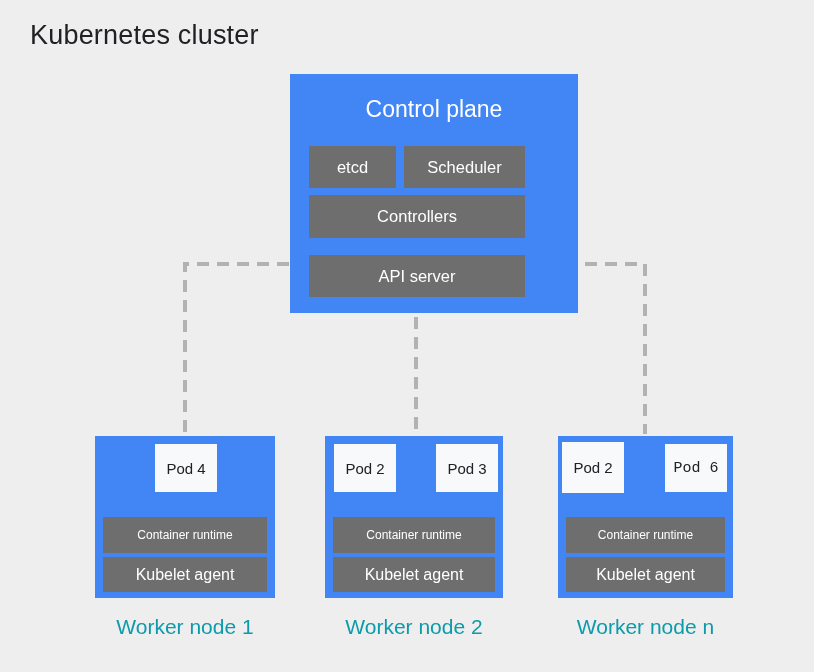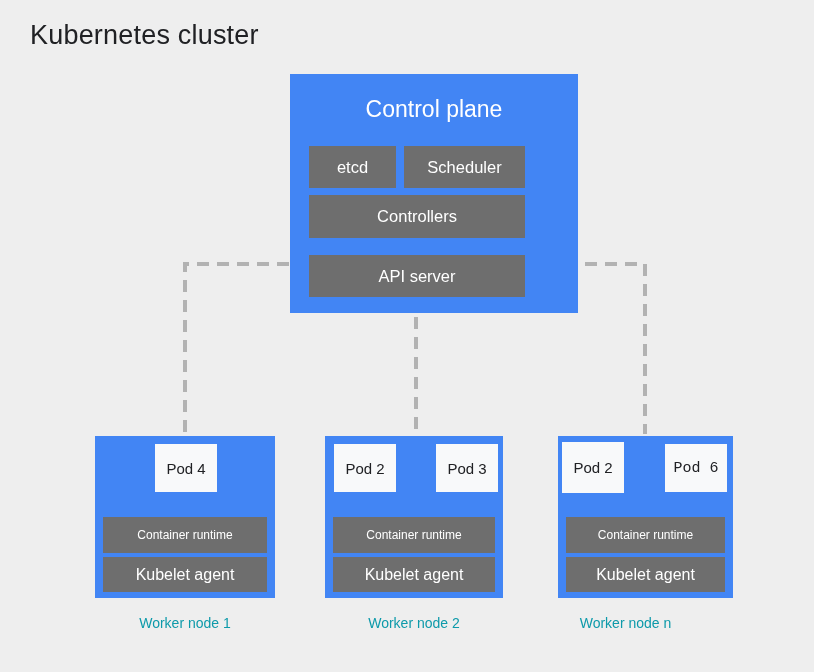--- a/index.html
+++ b/index.html
@@ -98,26 +98,26 @@
   .node3 .pod-left   { left: 4px; top: 6px; height: 51px; }
   .node3 .pod-right  { left: 107px; font-family: Liberation Mono, monospace; }
 
   .worker .runtime { left: 8px; right: 8px; top: 81px;  height: 36px; font-size: 12px; }
   .worker .kubelet { left: 8px; right: 8px; top: 121px; height: 35px; font-size: 16px; }
 
   .worker-label {
     position: absolute;
     top: 615px;
     text-align: center;
-    font-size: 14px;
+    font-size: 21px;
     color: var(--worker-label-teal, #0D9AAA);
   }
   .label1 { left: 95px;  width: 180px; }
   .label2 { left: 325px; width: 178px; }
-  .label3 { left: 538px; width: 175px; }
+  .label3 { left: 558px; width: 175px; }
 </style>
 </head>
 <body>
 
 <div>
 
   <h1 class="title">Kubernetes cluster</h1>
 
   <svg class="connectors" width="814" height="672" viewBox="0 0 814 672">
     <polyline points="309,264 185,264 185,434"></polyline>

